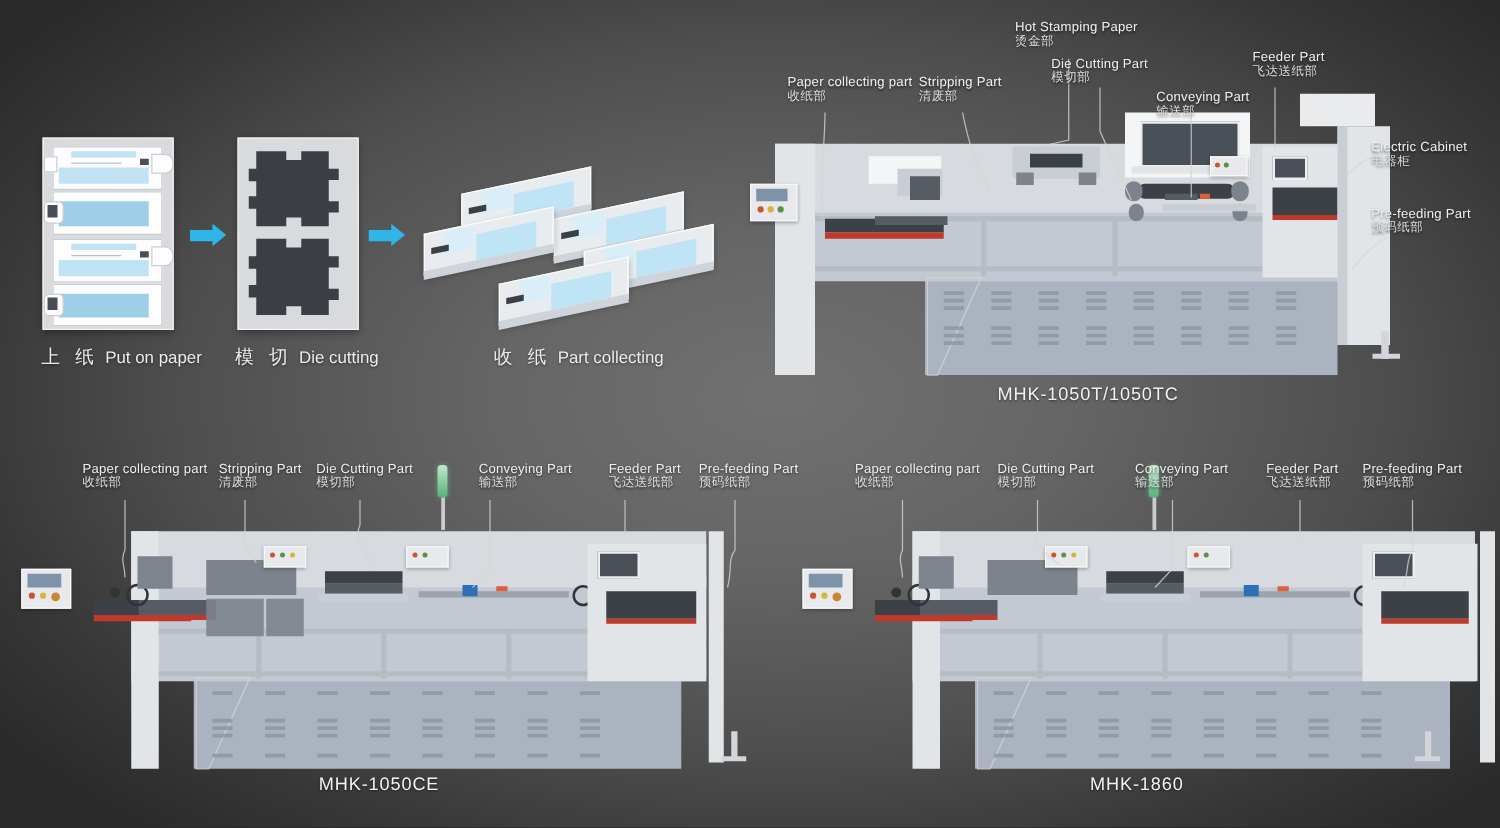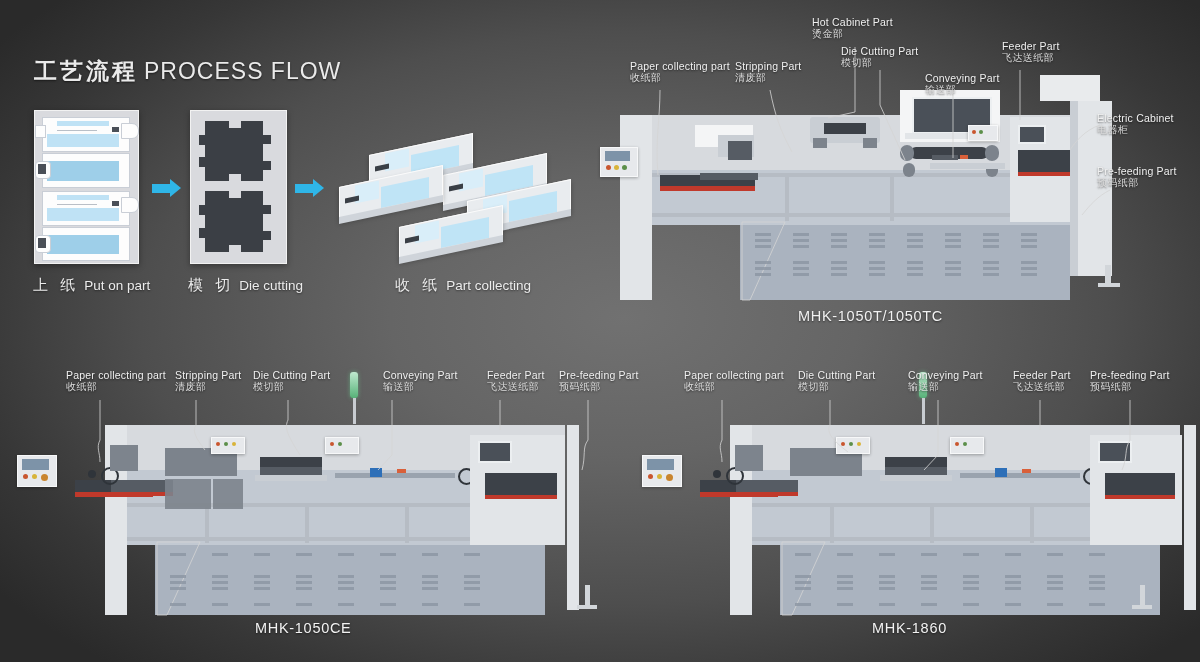--- a/index.html
+++ b/index.html
@@ -104,23 +104,20 @@
   .tower .lamp{position:absolute;background:linear-gradient(#bfe9cf,#56b278);border-radius:3px;box-shadow:0 0 4px rgba(110,220,150,.5);}
 
   .knob{position:absolute;border-radius:50%;background:#2f343a;}
   .ring{position:absolute;border-radius:50%;border:2px solid #2f343a;}
 </style>
 </head>
 <body>
 
 <div id="stage">
 
-  <div class="title">
-    <span class="cn">工艺流程</span><span class="en">PROCESS FLOW</span>
-  </div>
 
   <div class="sheet" style="left:34px;top:110px;width:103px;height:152px;">
 
     <div class="blank" style="left:7px;top:6px;width:86px;height:33px;"></div>
     <div class="blue" style="left:22px;top:10px;width:52px;height:5px;"></div>
     <div class="blue" style="left:12px;top:23px;width:72px;height:13px;"></div>
     <div class="greyline" style="left:22px;top:19px;width:40px;height:1px;"></div>
     <div class="blank" style="left:0px;top:14px;width:9px;height:11px;"></div>
     <div class="blank" style="left:86px;top:12px;width:16px;height:14px;border-radius:0 7px 7px 0;"></div>
     <div class="tinybar" style="left:77px;top:16px;width:7px;height:5px;"></div>
@@ -199,21 +196,21 @@
     <div class="isoblank" style="left:64px;top:76px;width:104px;height:34px;">
       <div class="top"></div>
       <div class="bl" style="left:42px;top:6px;width:48px;height:21px;"></div>
       <div class="bl2" style="left:16px;top:7px;width:24px;height:18px;"></div>
       <div class="mark" style="left:6px;top:21px;width:14px;height:5px;"></div>
       <div class="face" style="left:0;top:30px;width:104px;height:7px;"></div>
     </div>
   </div>
 
   <div class="flow-cap" style="left:33px;top:276px;">
-    <span class="cn">上 纸</span><span class="en">Put on part</span>
+    <span class="cn">上 纸</span><span class="en">Put on paper</span>
   </div>
   <div class="flow-cap" style="left:188px;top:276px;">
     <span class="cn">模 切</span><span class="en">Die cutting</span>
   </div>
   <div class="flow-cap" style="left:395px;top:276px;">
     <span class="cn">收 纸</span><span class="en">Part collecting</span>
   </div>
 
   <div class="machine" style="left:600px;top:95px;width:560px;height:205px;">
 
@@ -347,21 +344,21 @@
 
   <div class="lbl" style="left:630px;top:60px;">
     <span class="en">Paper collecting part</span>
     <span class="cn">收纸部</span>
   </div>
   <div class="lbl" style="left:735px;top:60px;">
     <span class="en">Stripping Part</span>
     <span class="cn">清废部</span>
   </div>
   <div class="lbl" style="left:812px;top:16px;">
-    <span class="en">Hot Cabinet Part</span>
+    <span class="en">Hot Stamping Paper</span>
     <span class="cn">烫金部</span>
   </div>
   <div class="lbl" style="left:841px;top:45px;">
     <span class="en">Die Cutting Part</span>
     <span class="cn">模切部</span>
   </div>
   <div class="lbl" style="left:925px;top:72px;">
     <span class="en">Conveying Part</span>
     <span class="cn">输送部</span>
   </div>

